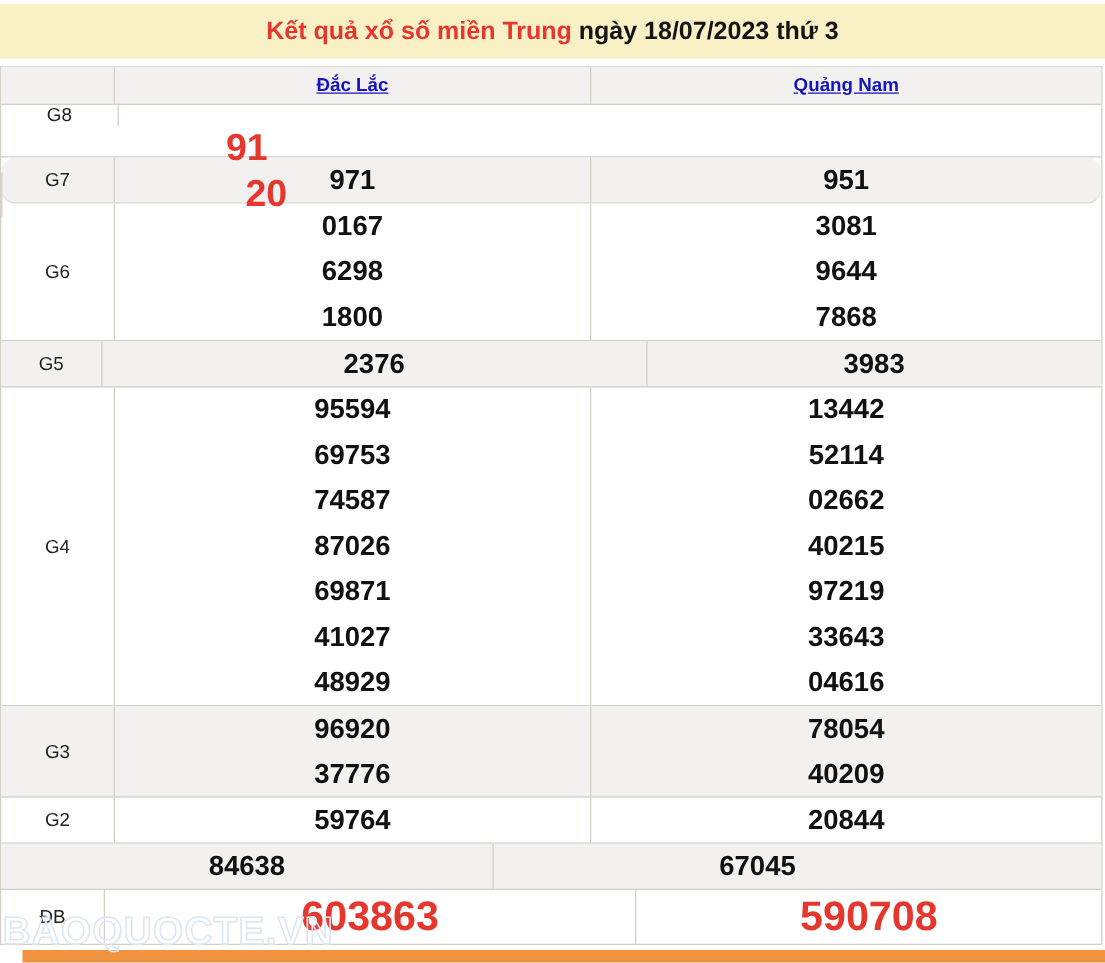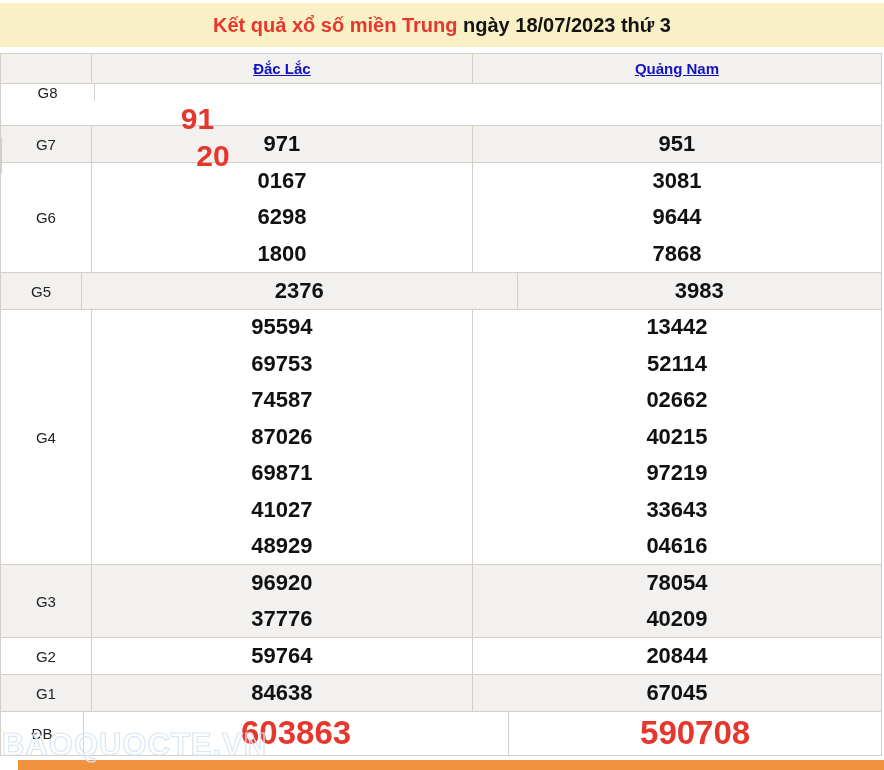--- a/index.html
+++ b/index.html
@@ -81,21 +81,21 @@
 
   <div class="t-row" style="height: 42px; flex-direction: column;">
         <div class="cell label-cell">G8</div>
         <div class="cell val-cell red-large">
           <div class="num">91</div>
         </div>
         <div class="cell val-cell last red-large">
           <div class="num">20</div>
         </div>
       </div>
-      <div class="t-row shaded" style="height: 37px;">
+      <div class="t-row shaded" style="height: 37px; border-radius: 12px;">
         <div class="cell label-cell">G7</div>
         <div class="cell val-cell">
           <div class="num">971</div>
         </div>
         <div class="cell val-cell last">
           <div class="num">951</div>
         </div>
       </div>
       <div class="t-row" style="height: 110px;">
         <div class="cell label-cell">G6</div>
@@ -154,21 +154,20 @@
       <div class="t-row" style="height: 37px;">
         <div class="cell label-cell">G2</div>
         <div class="cell val-cell">
           <div class="num">59764</div>
         </div>
         <div class="cell val-cell last">
           <div class="num">20844</div>
         </div>
       </div>
       <div class="t-row shaded" style="height: 37px;">
-        <div class="cell label-cell">G1</div>
         <div class="cell val-cell">
           <div class="num">84638</div>
         </div>
         <div class="cell val-cell last">
           <div class="num">67045</div>
         </div>
       </div>
       <div class="t-row" style="height: 44px; gap: 39px;">
         <div class="cell label-cell">ĐB</div>
         <div class="cell val-cell red-xlarge">

